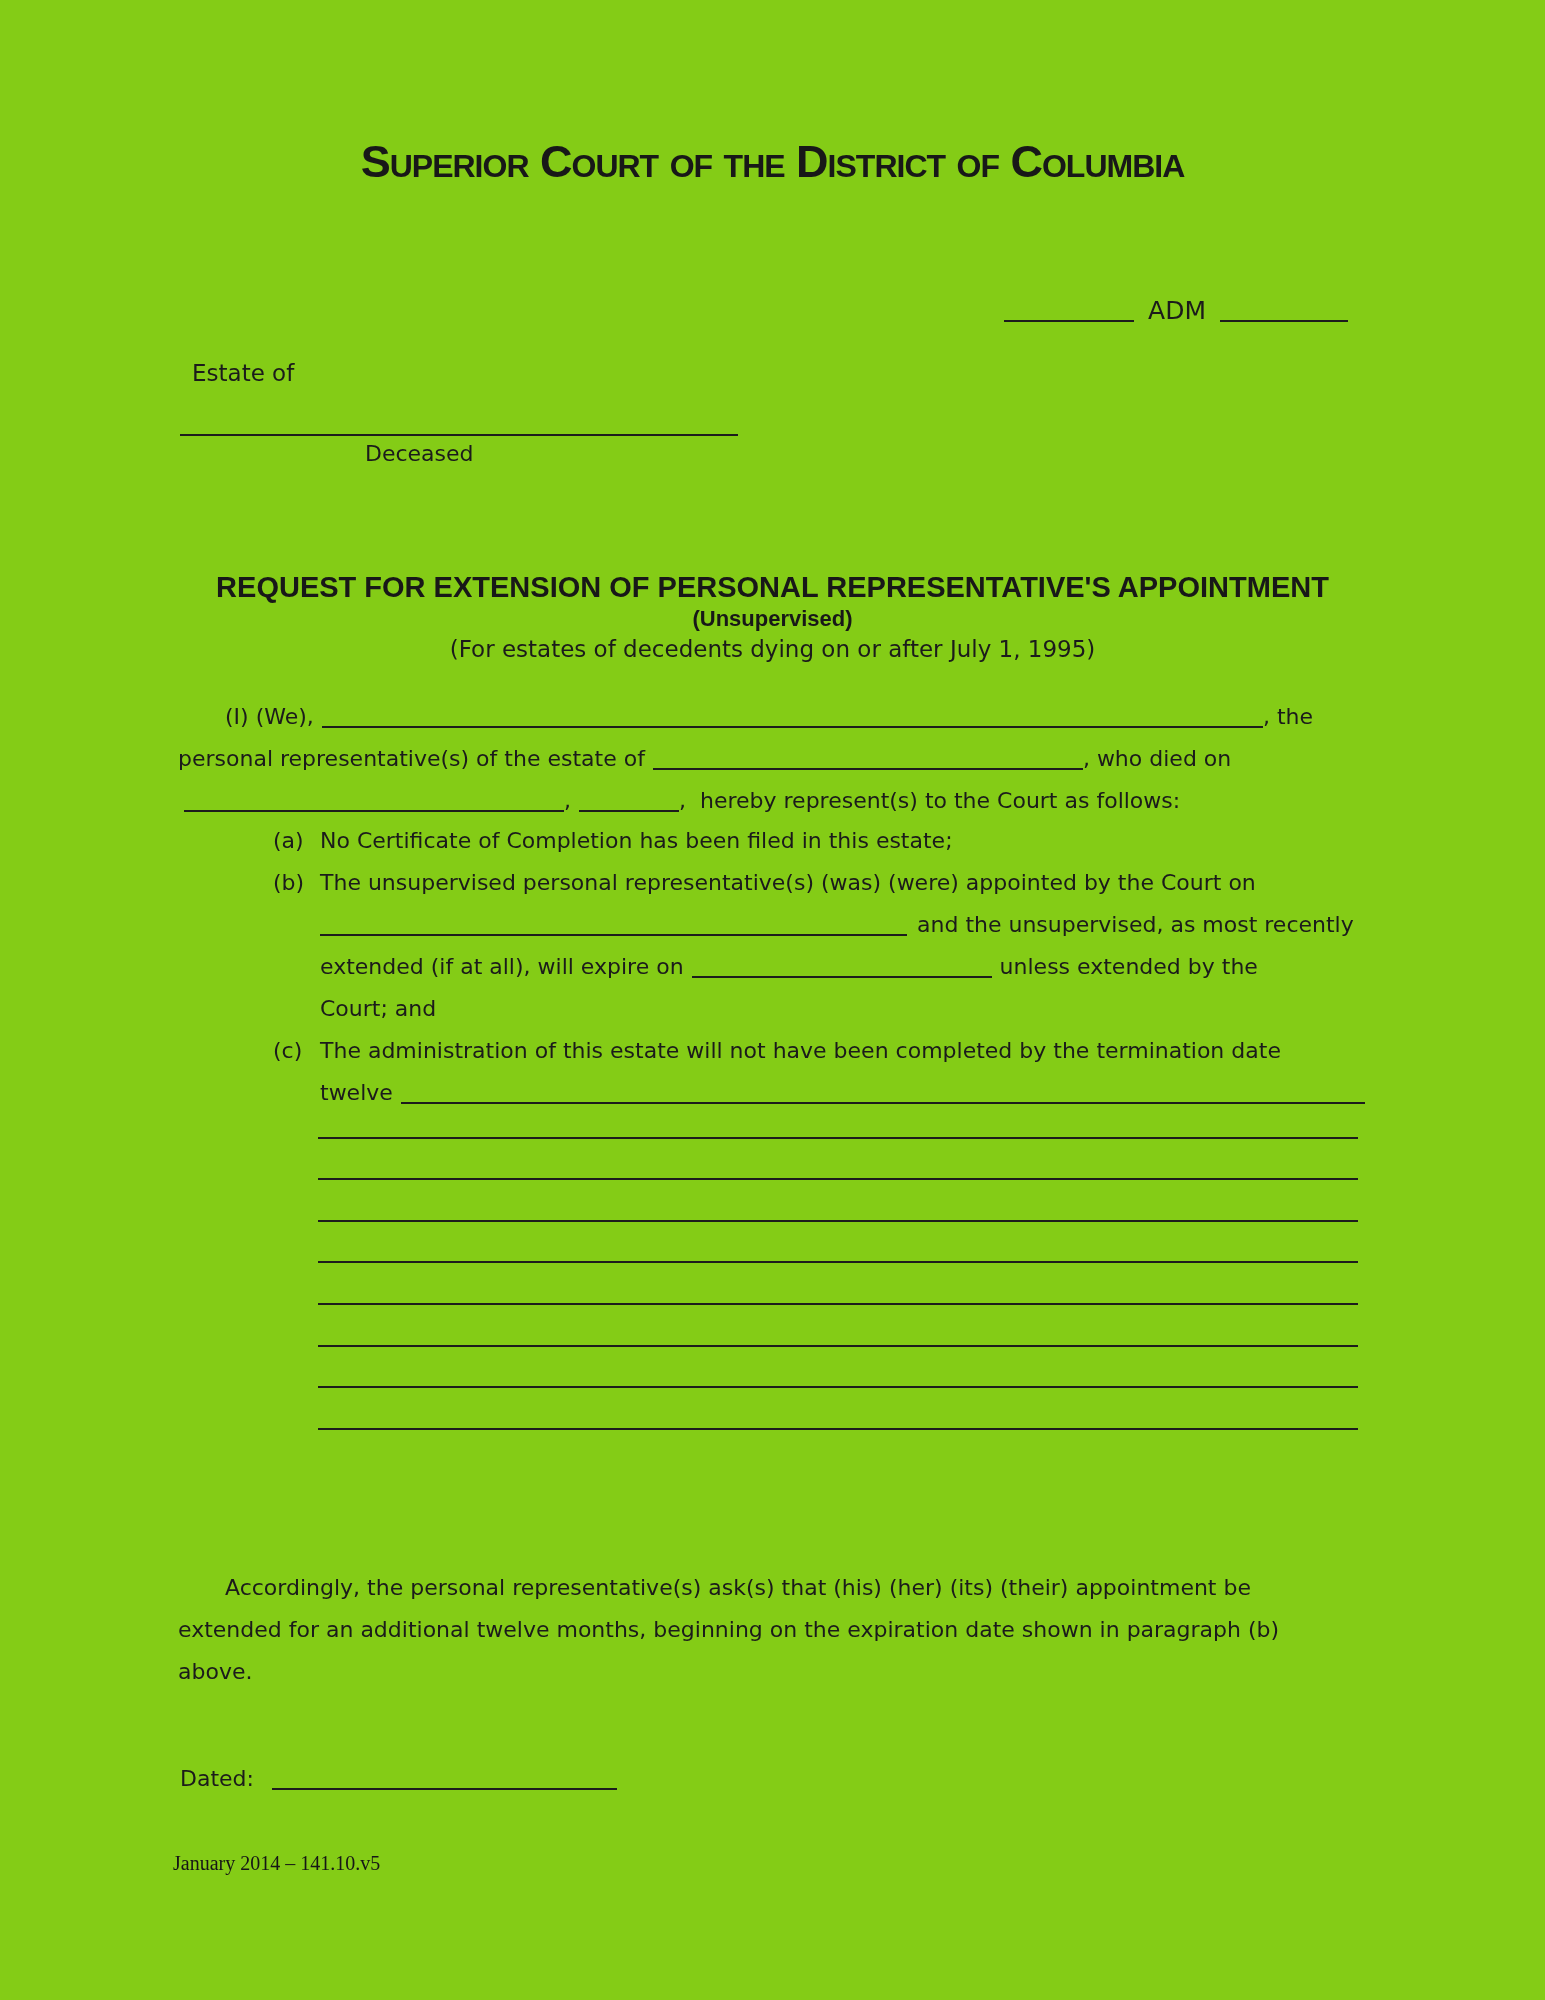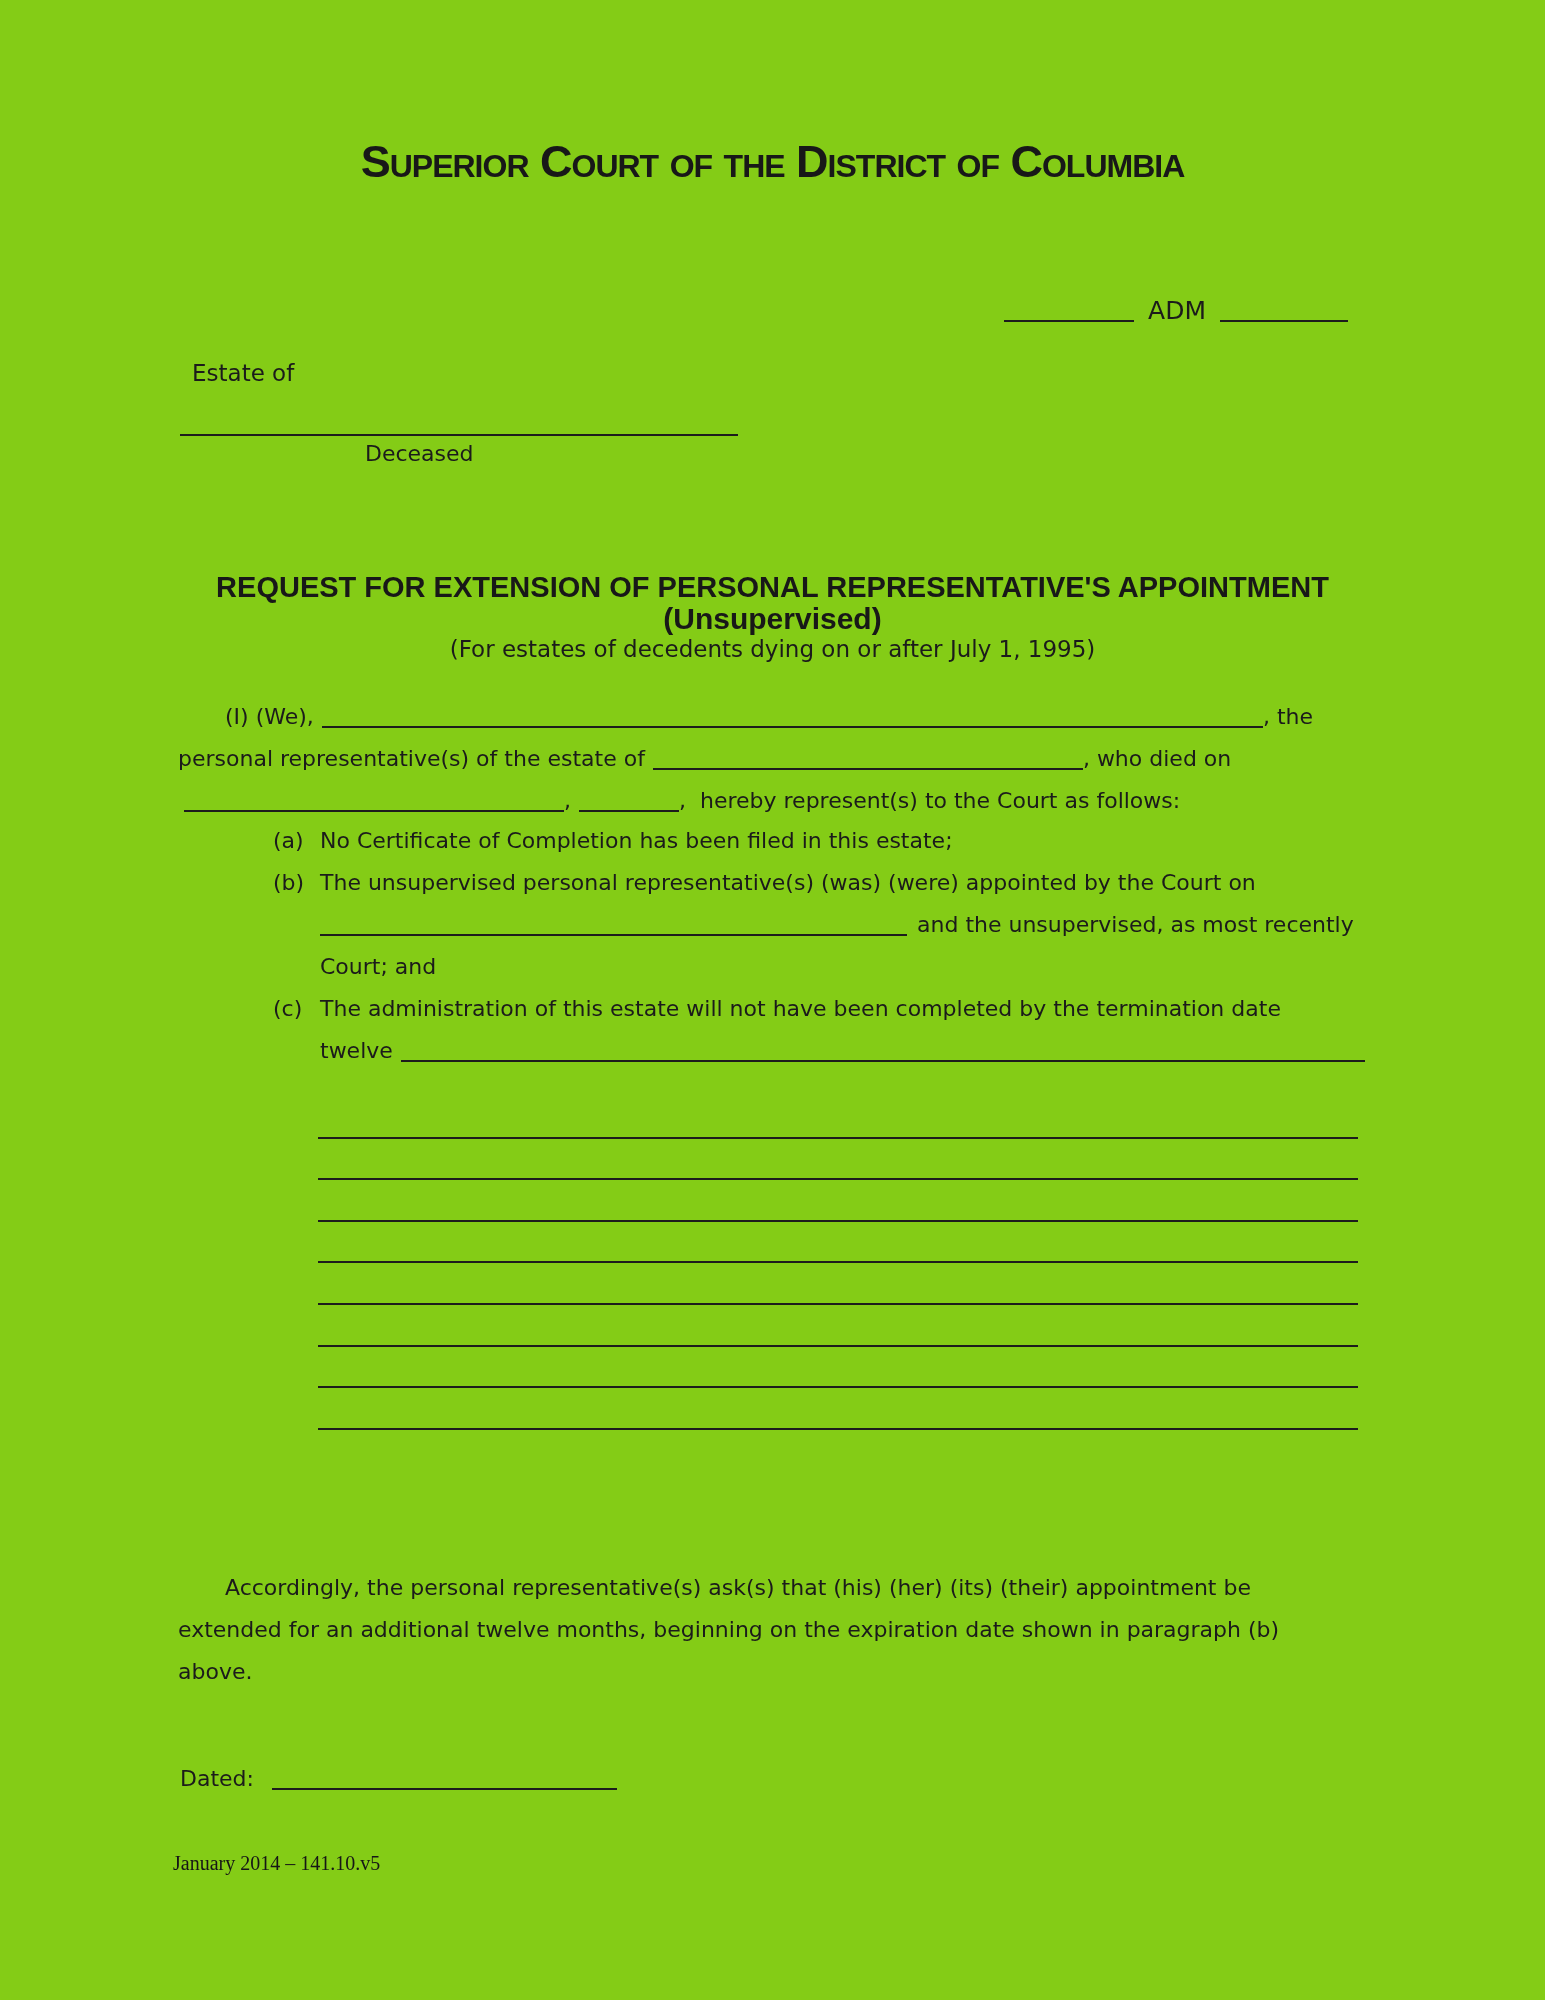--- a/index.html
+++ b/index.html
@@ -33,21 +33,21 @@
   .adm-text { margin:0 14px; }
 
   .estate-label { position:absolute; left:192px; top:358px; font-size:23px; line-height:30px; }
   .estate-line  { position:absolute; left:180px; top:404px; width:558px; height:30px; border-bottom:2px solid #1c1c1c; }
   .deceased-label { position:absolute; left:365px; top:440px; font-size:22px; line-height:28px; }
 
   
   .form-title-block { position:absolute; left:0; right:0; top:571px; text-align:center;
     font-family:"Liberation Sans", sans-serif; }
   .ft-main { font-size:29px; font-weight:bold; line-height:32px; color:#181818; }
-  .ft-sub  { font-size:30px; font-weight:bold; line-height:31px; color:#181818; }
+  .ft-sub  { font-size:22px; font-weight:bold; line-height:31px; color:#181818; }
   .ft-note { font-family:"DejaVu Sans", sans-serif; font-size:23px; line-height:31px; }
 
   
   .opening { position:absolute; left:178px; top:696px; width:1187px; }
   .indent { margin-left:47px; }
   .ml6 { margin-left:6px; } .ml8 { margin-left:8px; } .ml10 { margin-left:10px; }
   .mr52 { margin-right:52px; }
   .w430 { width:430px; } .w380 { width:380px; } .w100 { width:100px; }
   .w587 { width:587px; } .w300 { width:300px; } .w345 { width:345px; }
 
@@ -126,20 +126,25 @@
       <div class="item-label">(b)</div>
       <div class="item-body">
         <div class="line">
           <span>The unsupervised personal representative(s) (was) (were) appointed by the Court on</span>
         </div>
         <div class="line">
           <span class="fill w587"></span>
           <span class="ml10">and the unsupervised, as most recently</span>
         </div>
         <div class="line">
+          <span>extended (if at all), will expire on</span>
+          <span class="fill w300 ml8"></span>
+          <span class="ml8">unless extended by the</span>
+        </div>
+        <div class="line">
           <span>Court; and</span>
         </div>
       </div>
     </div>
 
     <div class="item">
       <div class="item-label">(c)</div>
       <div class="item-body">
         <div class="line">
           <span>The administration of this estate will not have been completed by the termination date</span>

